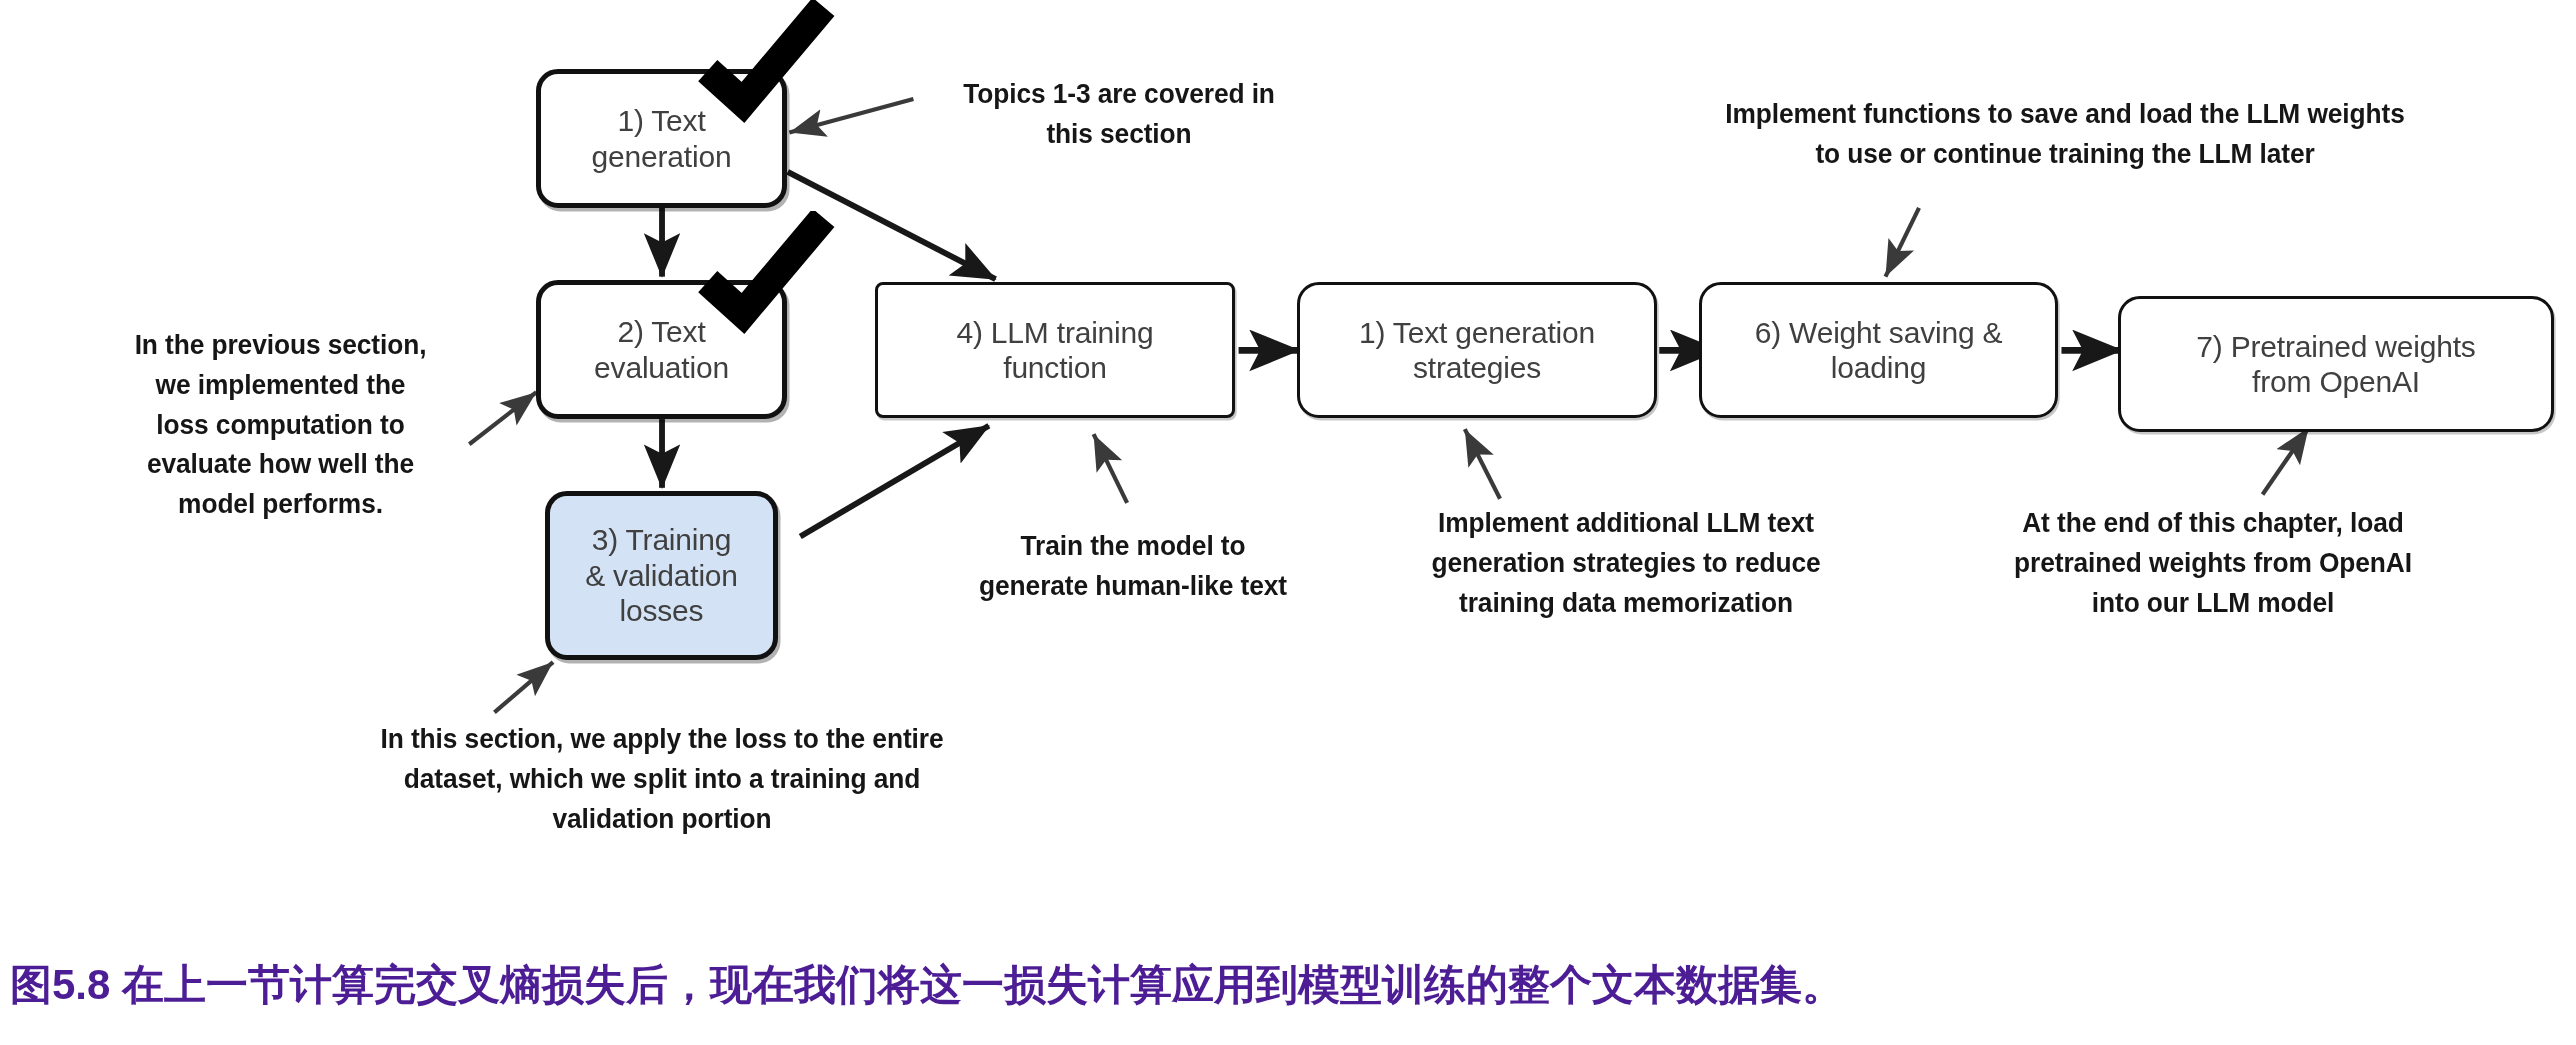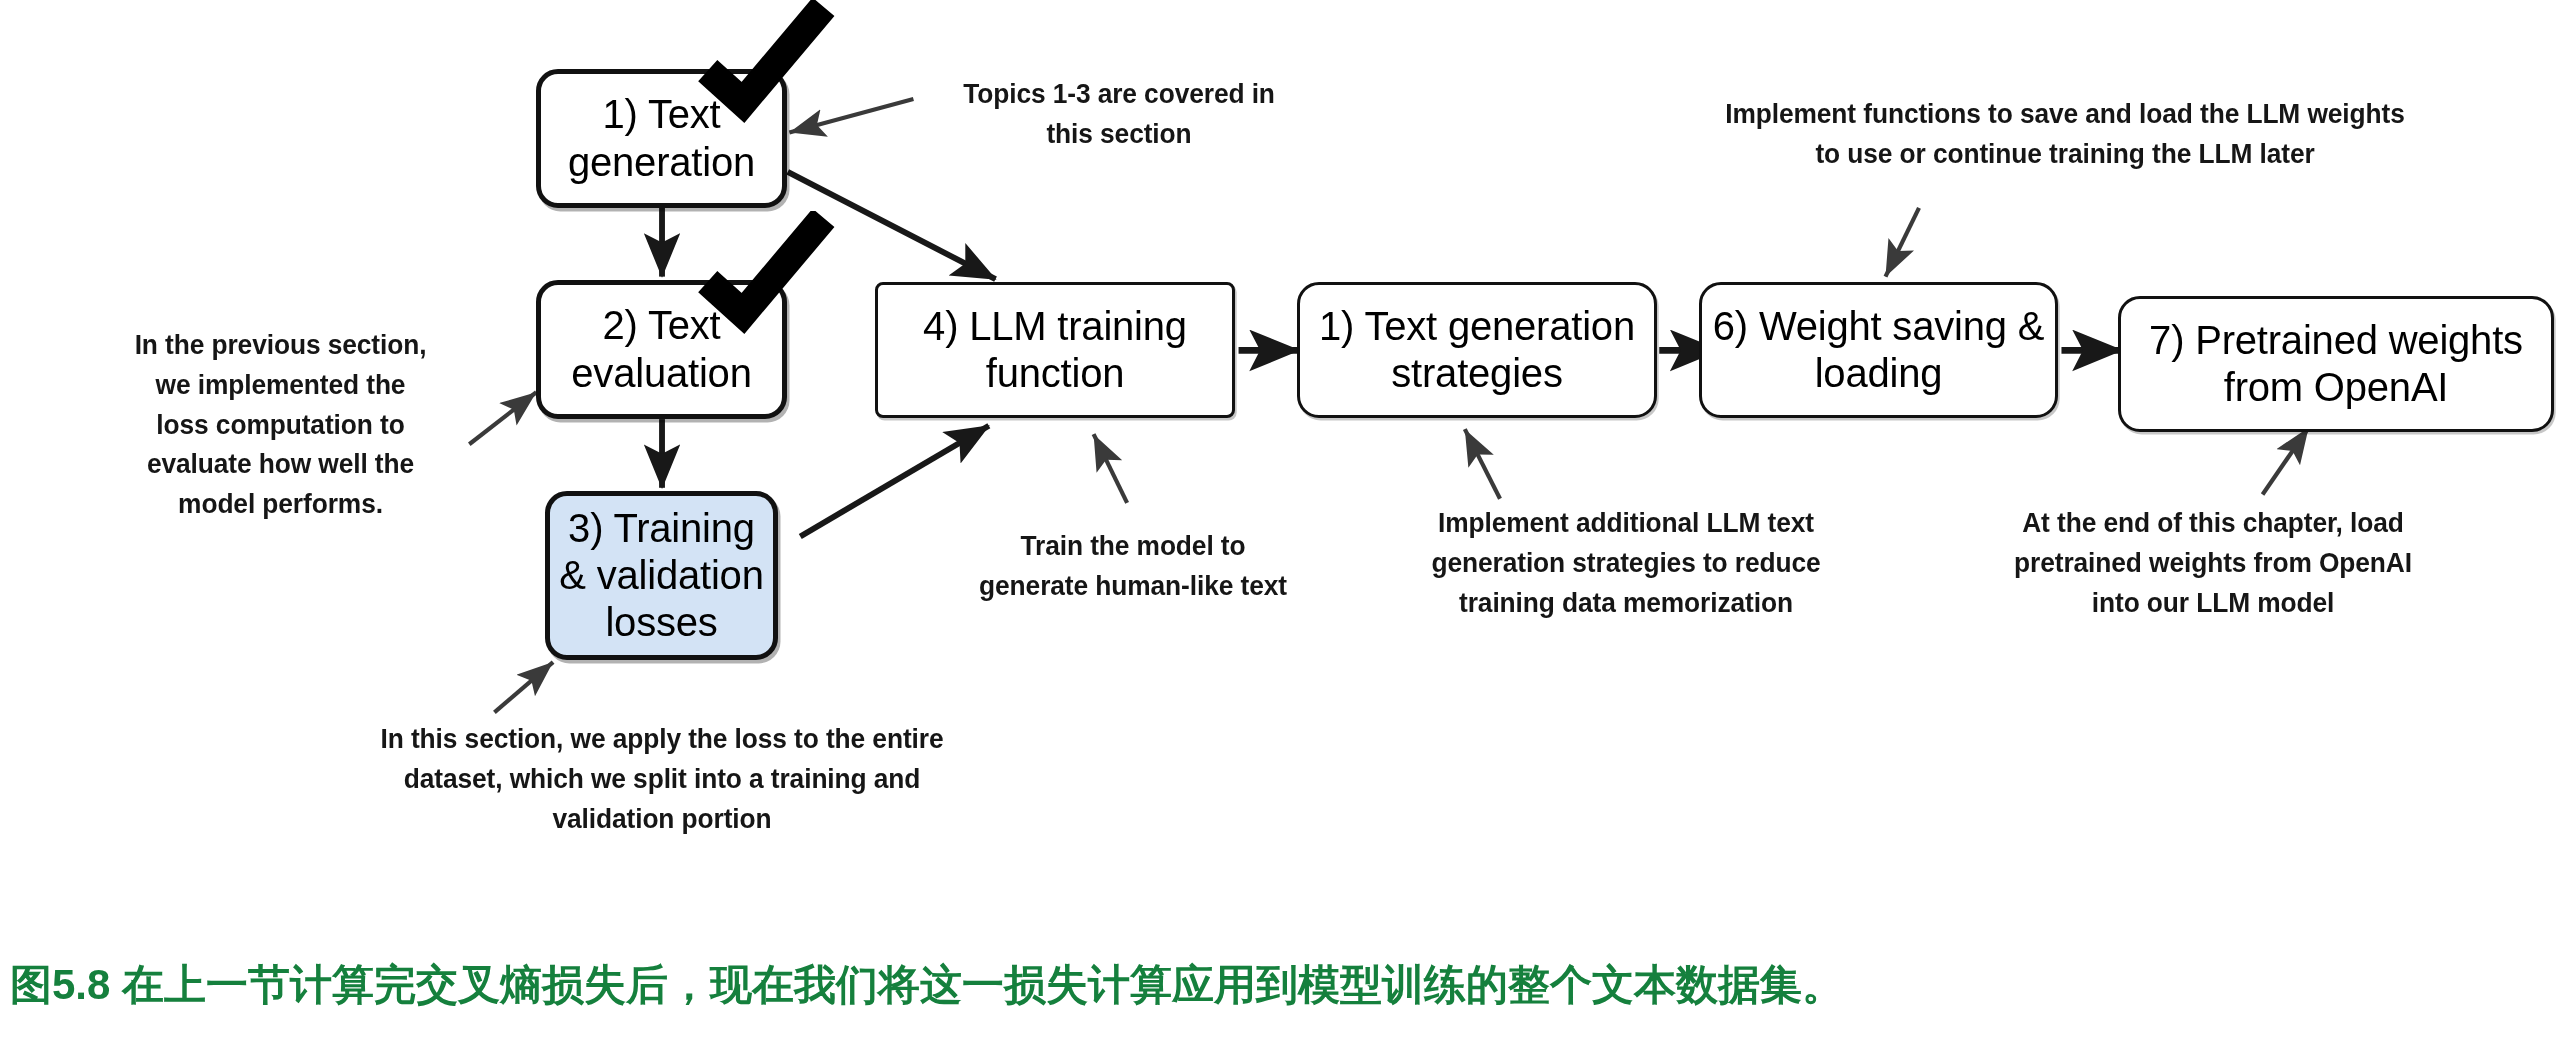--- a/index.html
+++ b/index.html
@@ -35,23 +35,23 @@
   .node {
     position: absolute;
     box-sizing: border-box;
     background: #ffffff;
     border: 4.2px solid #111111;
     border-radius: 22px;
     display: flex;
     align-items: center;
     justify-content: center;
     text-align: center;
-    color: #000000;
+    color: #404040;
     font-family: "Liberation Sans", sans-serif;
-    font-size: 40px;
+    font-size: 30px;
     line-height: 1.18;
     letter-spacing: -0.2px;
     box-shadow: 2.5px 3.4px 0 rgba(0,0,0,0.30);
   }
   .node.thin {
     border-width: 3.4px;
     box-shadow: 1.7px 2.5px 0 rgba(0,0,0,0.22);
   }
   .node.heavy {
     border-width: 5.9px;
@@ -78,21 +78,21 @@
     letter-spacing: -0.1px;
     transform: scaleX(0.94);
   }
 
   
   .caption {
     position: absolute;
     left: 10px;
     top: 962px;
     width: 2556px;
-    color: #15803d;
+    color: #4c1d95;
     font-family: "Liberation Sans", sans-serif;
     font-weight: bold;
     font-size: 42px;
     line-height: 1.1;
     letter-spacing: 0px;
     white-space: nowrap;
   }
 
   .checkmark {
     position: absolute;

